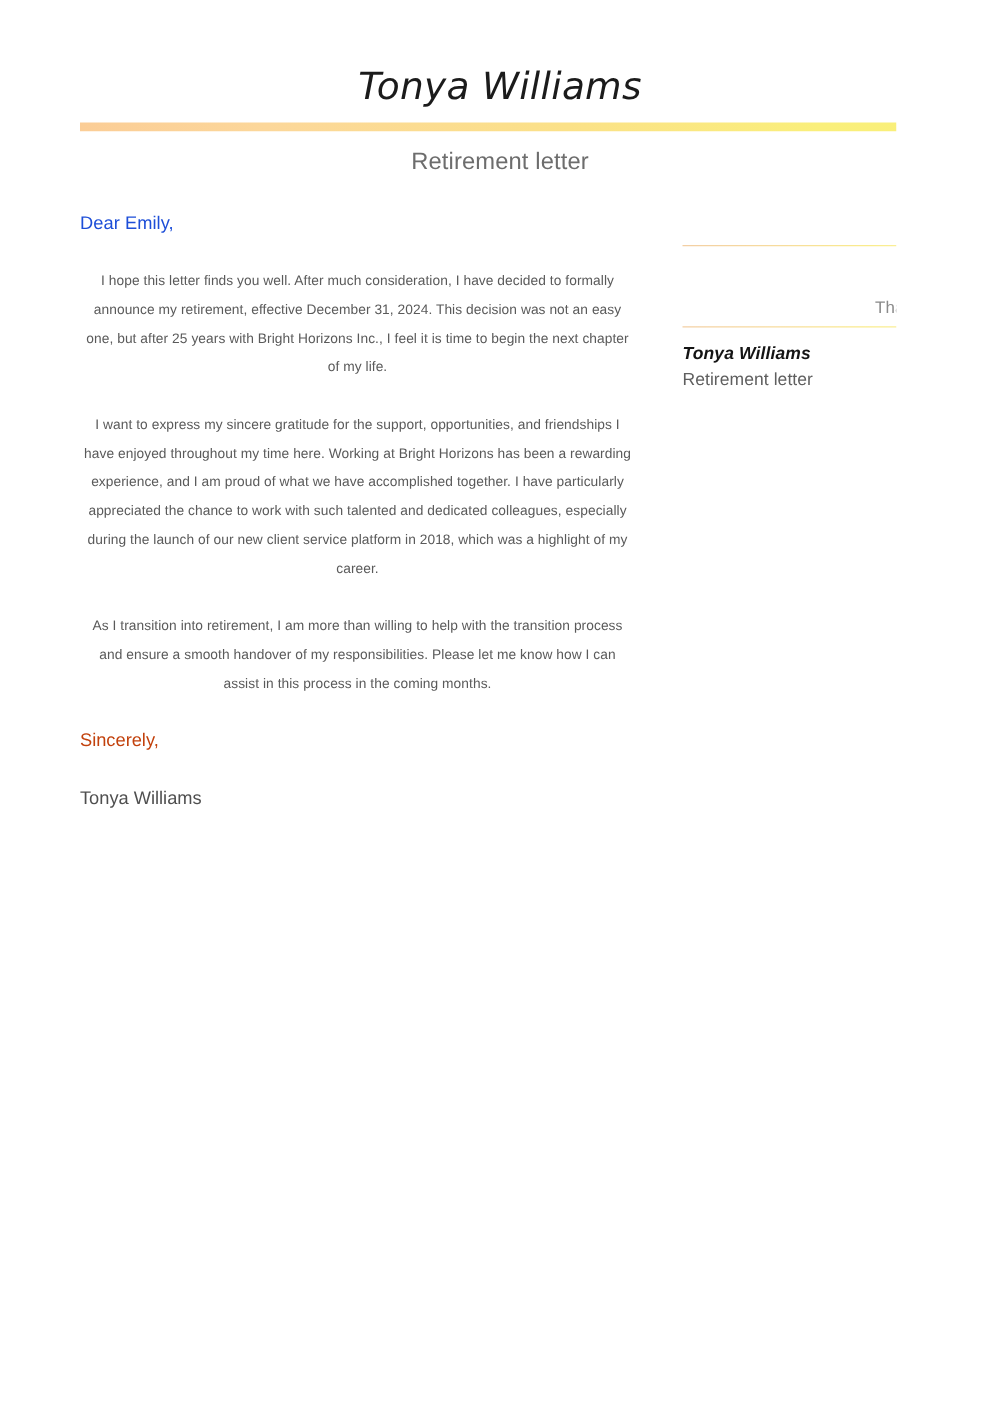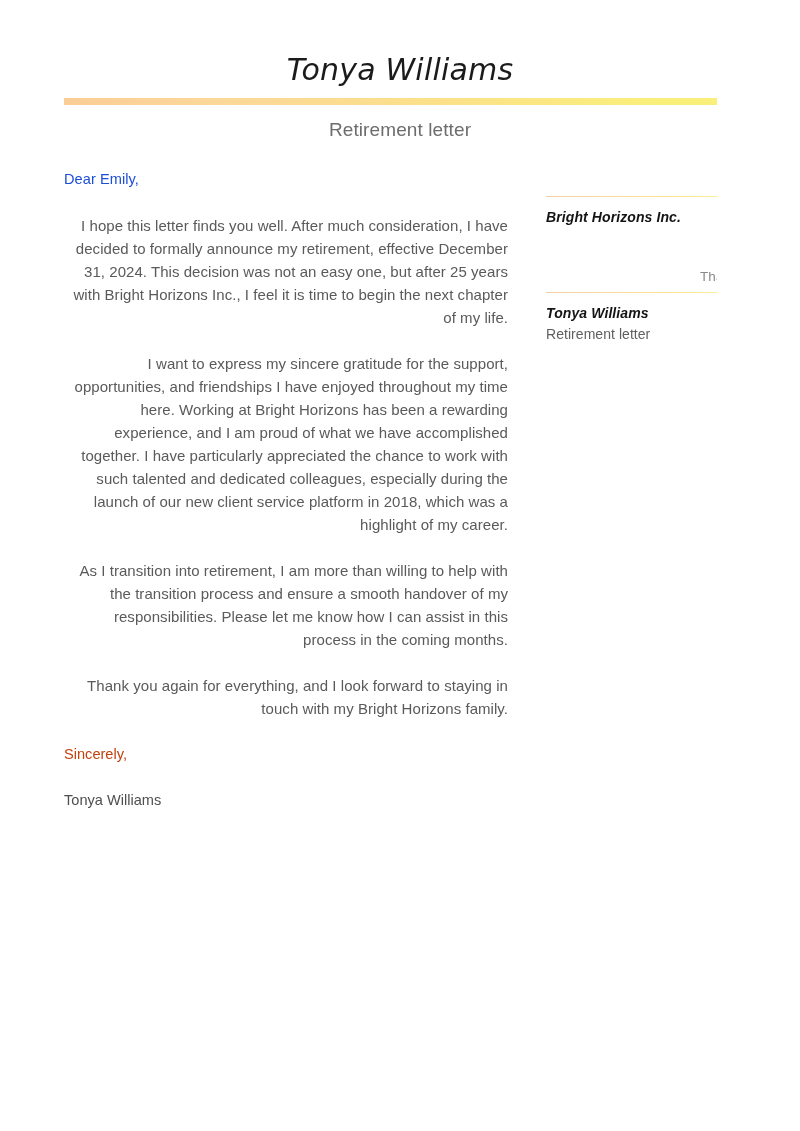--- a/index.html
+++ b/index.html
@@ -72,26 +72,26 @@
     width: 444px;
   }
   .salutation {
     font-size: 14.6px;
     line-height: 23px;
     color: #1d4ed8;
     margin: 0 0 23px 0;
     letter-spacing: 0.05px;
   }
   .para {
-    font-size: 15px;
+    font-size: 11px;
     line-height: 23px;
     color: #5a5a5a;
     margin: 0 0 23px 0;
     letter-spacing: 0.05px;
-    text-align: right;
+    text-align: center;
   }
   .closing {
     font-size: 14.6px;
     line-height: 23px;
     color: #c2410c;
     margin: 0 0 23px 0;
   }
   .signature-name {
     font-size: 14.6px;
     line-height: 23px;
@@ -150,31 +150,29 @@
     <div class="doc-subtitle">Retirement letter</div>
   </div>
 
   <div class="content">
 
     <div class="letter-body">
       <p class="salutation">Dear Emily,</p>
       <p class="para">I hope this letter finds you well. After much consideration, I have decided to formally announce my retirement, effective December 31, 2024. This decision was not an easy one, but after 25 years with Bright Horizons Inc., I feel it is time to begin the next chapter of my life.</p>
       <p class="para">I want to express my sincere gratitude for the support, opportunities, and friendships I have enjoyed throughout my time here. Working at Bright Horizons has been a rewarding experience, and I am proud of what we have accomplished together. I have particularly appreciated the chance to work with such talented and dedicated colleagues, especially during the launch of our new client service platform in 2018, which was a highlight of my career.</p>
       <p class="para">As I transition into retirement, I am more than willing to help with the transition process and ensure a smooth handover of my responsibilities. Please let me know how I can assist in this process in the coming months.</p>
-      <p class="para">Thank you again for everything, and I look forward to staying in touch with my Bright Horizons family.</p>
       <p class="closing">Sincerely,</p>
       <p class="signature-name">Tonya Williams</p>
     </div>
 
     <div class="meta-column">
 
       <div class="meta-block">
         <div class="meta-label">To</div>
         <div class="meta-rule"></div>
-        <div class="meta-primary">Bright Horizons Inc.</div>
       </div>
 
       <div class="meta-block">
         <div class="meta-label">Thank</div>
         <div class="meta-rule"></div>
         <div class="meta-primary">Tonya Williams</div>
         <div class="meta-secondary">Retirement letter</div>
       </div>
 
     </div>

